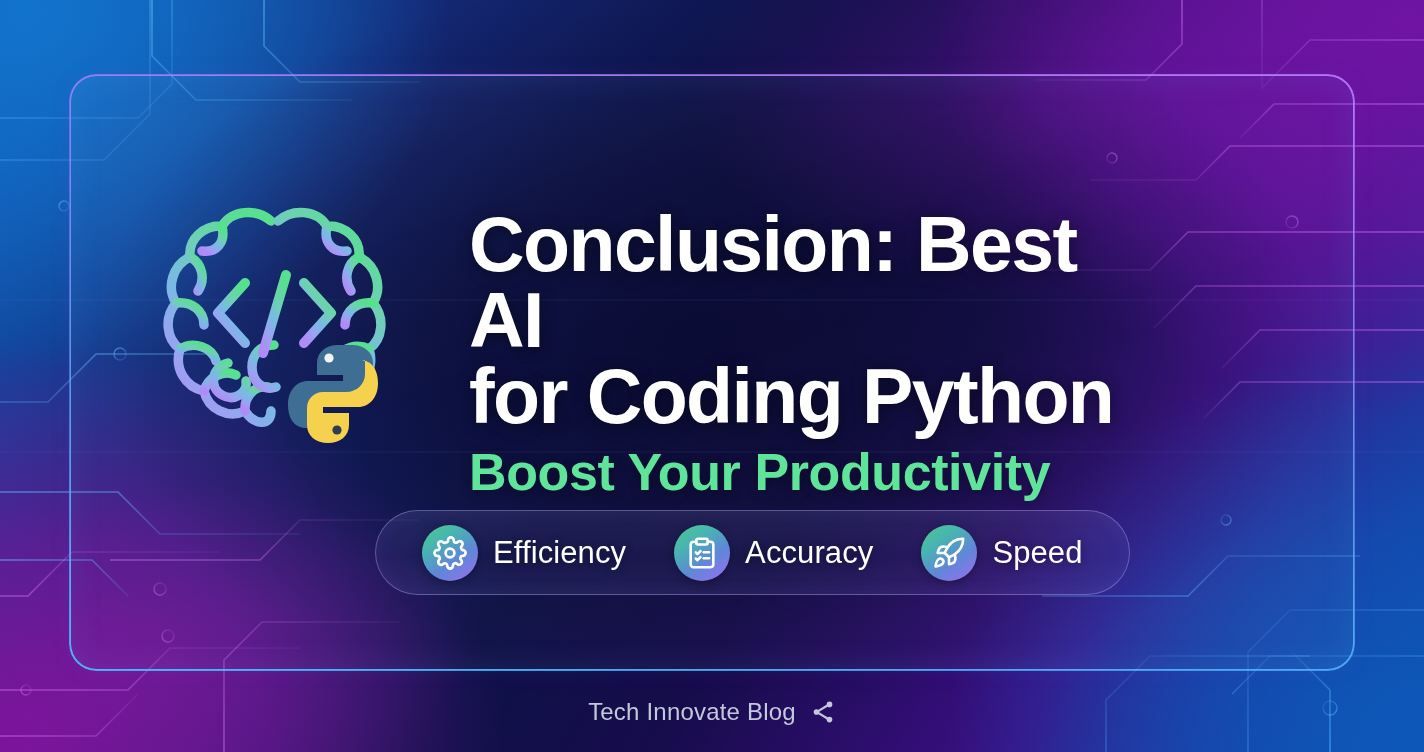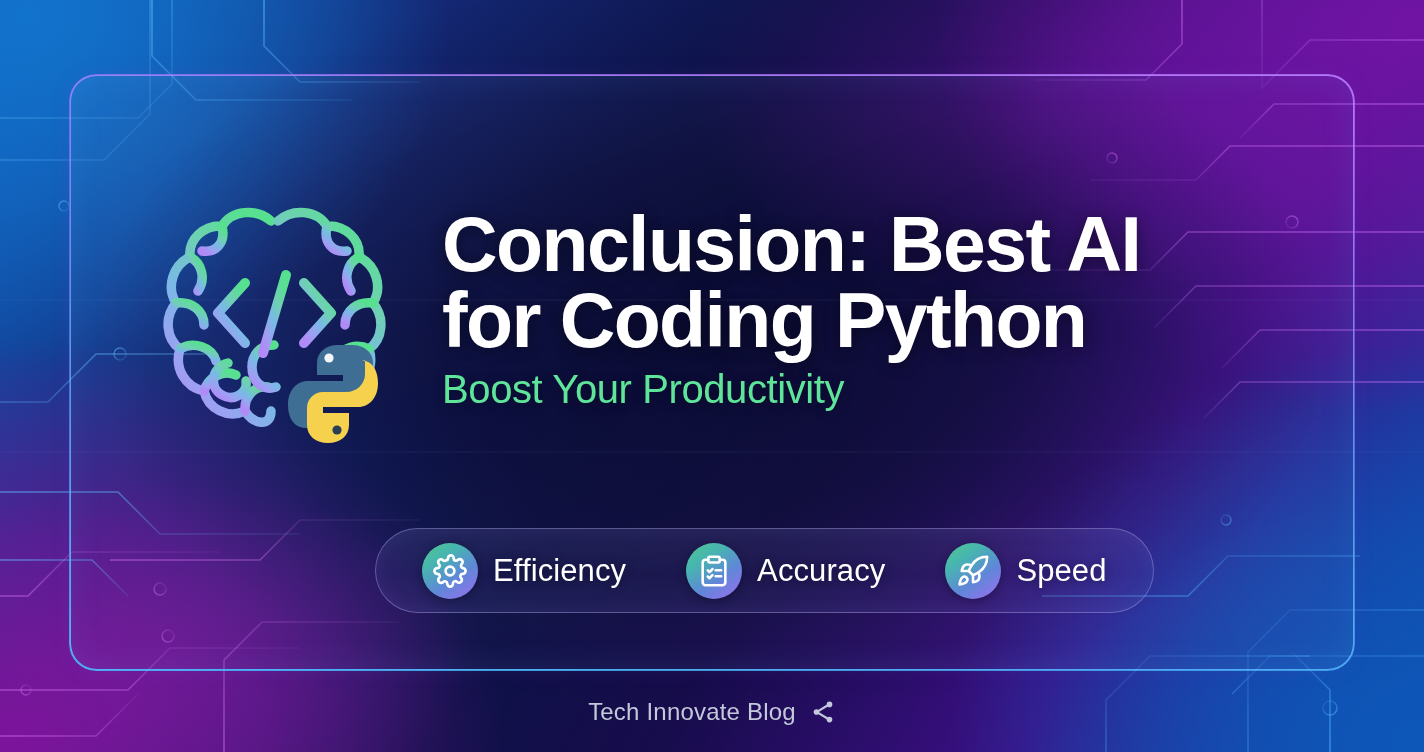--- a/index.html
+++ b/index.html
@@ -82,49 +82,49 @@
     align-items: flex-start;
     gap: 44px;
   }
   .logo-wrap {
     flex: 0 0 auto;
     width: 246px; height: 252px;
     margin-top: 75px;
   }
   .logo-wrap svg { display: block; width: 246px; height: 252px; }
 
-  .headings { flex: 1 1 auto; padding-top: 86px; }
+  .headings { flex: 1 1 auto; padding-top: 86px; margin-left: 27px; }
 
   .title {
     font-size: 77px;
     line-height: 0.99;
     font-weight: 700;
     color: #ffffff;
     letter-spacing: -1.6px;
     white-space: pre-line;
     text-shadow: 0 2px 16px rgba(0,0,0,0.45);
   }
   .subtitle {
     margin-top: 10px;
-    font-size: 40px;
+    font-size: 52px;
     line-height: 1.05;
-    font-weight: 400;
+    font-weight: 700;
     color: #5fe59a;
     letter-spacing: -0.4px;
     text-shadow: 0 2px 12px rgba(0,0,0,0.35);
   }
 
   
   .feature-bar {
     position: absolute;
-    left: 375px; top: 528px;
+    left: 375px; top: 510px;
     height: 85px;
     display: flex;
     align-items: center;
-    gap: 16px;
+    gap: 4px;
     padding: 0 24px;
     border-radius: 44px;
     border: 1.4px solid rgba(176,168,235,0.42);
     background: linear-gradient(180deg, rgba(128,124,200,0.17) 0%, rgba(96,92,175,0.10) 55%, rgba(120,115,195,0.14) 100%);
     box-shadow: 0 0 20px rgba(120,120,220,0.08) inset;
   }
   .feature {
     display: flex;
     align-items: center;
     gap: 15px;

